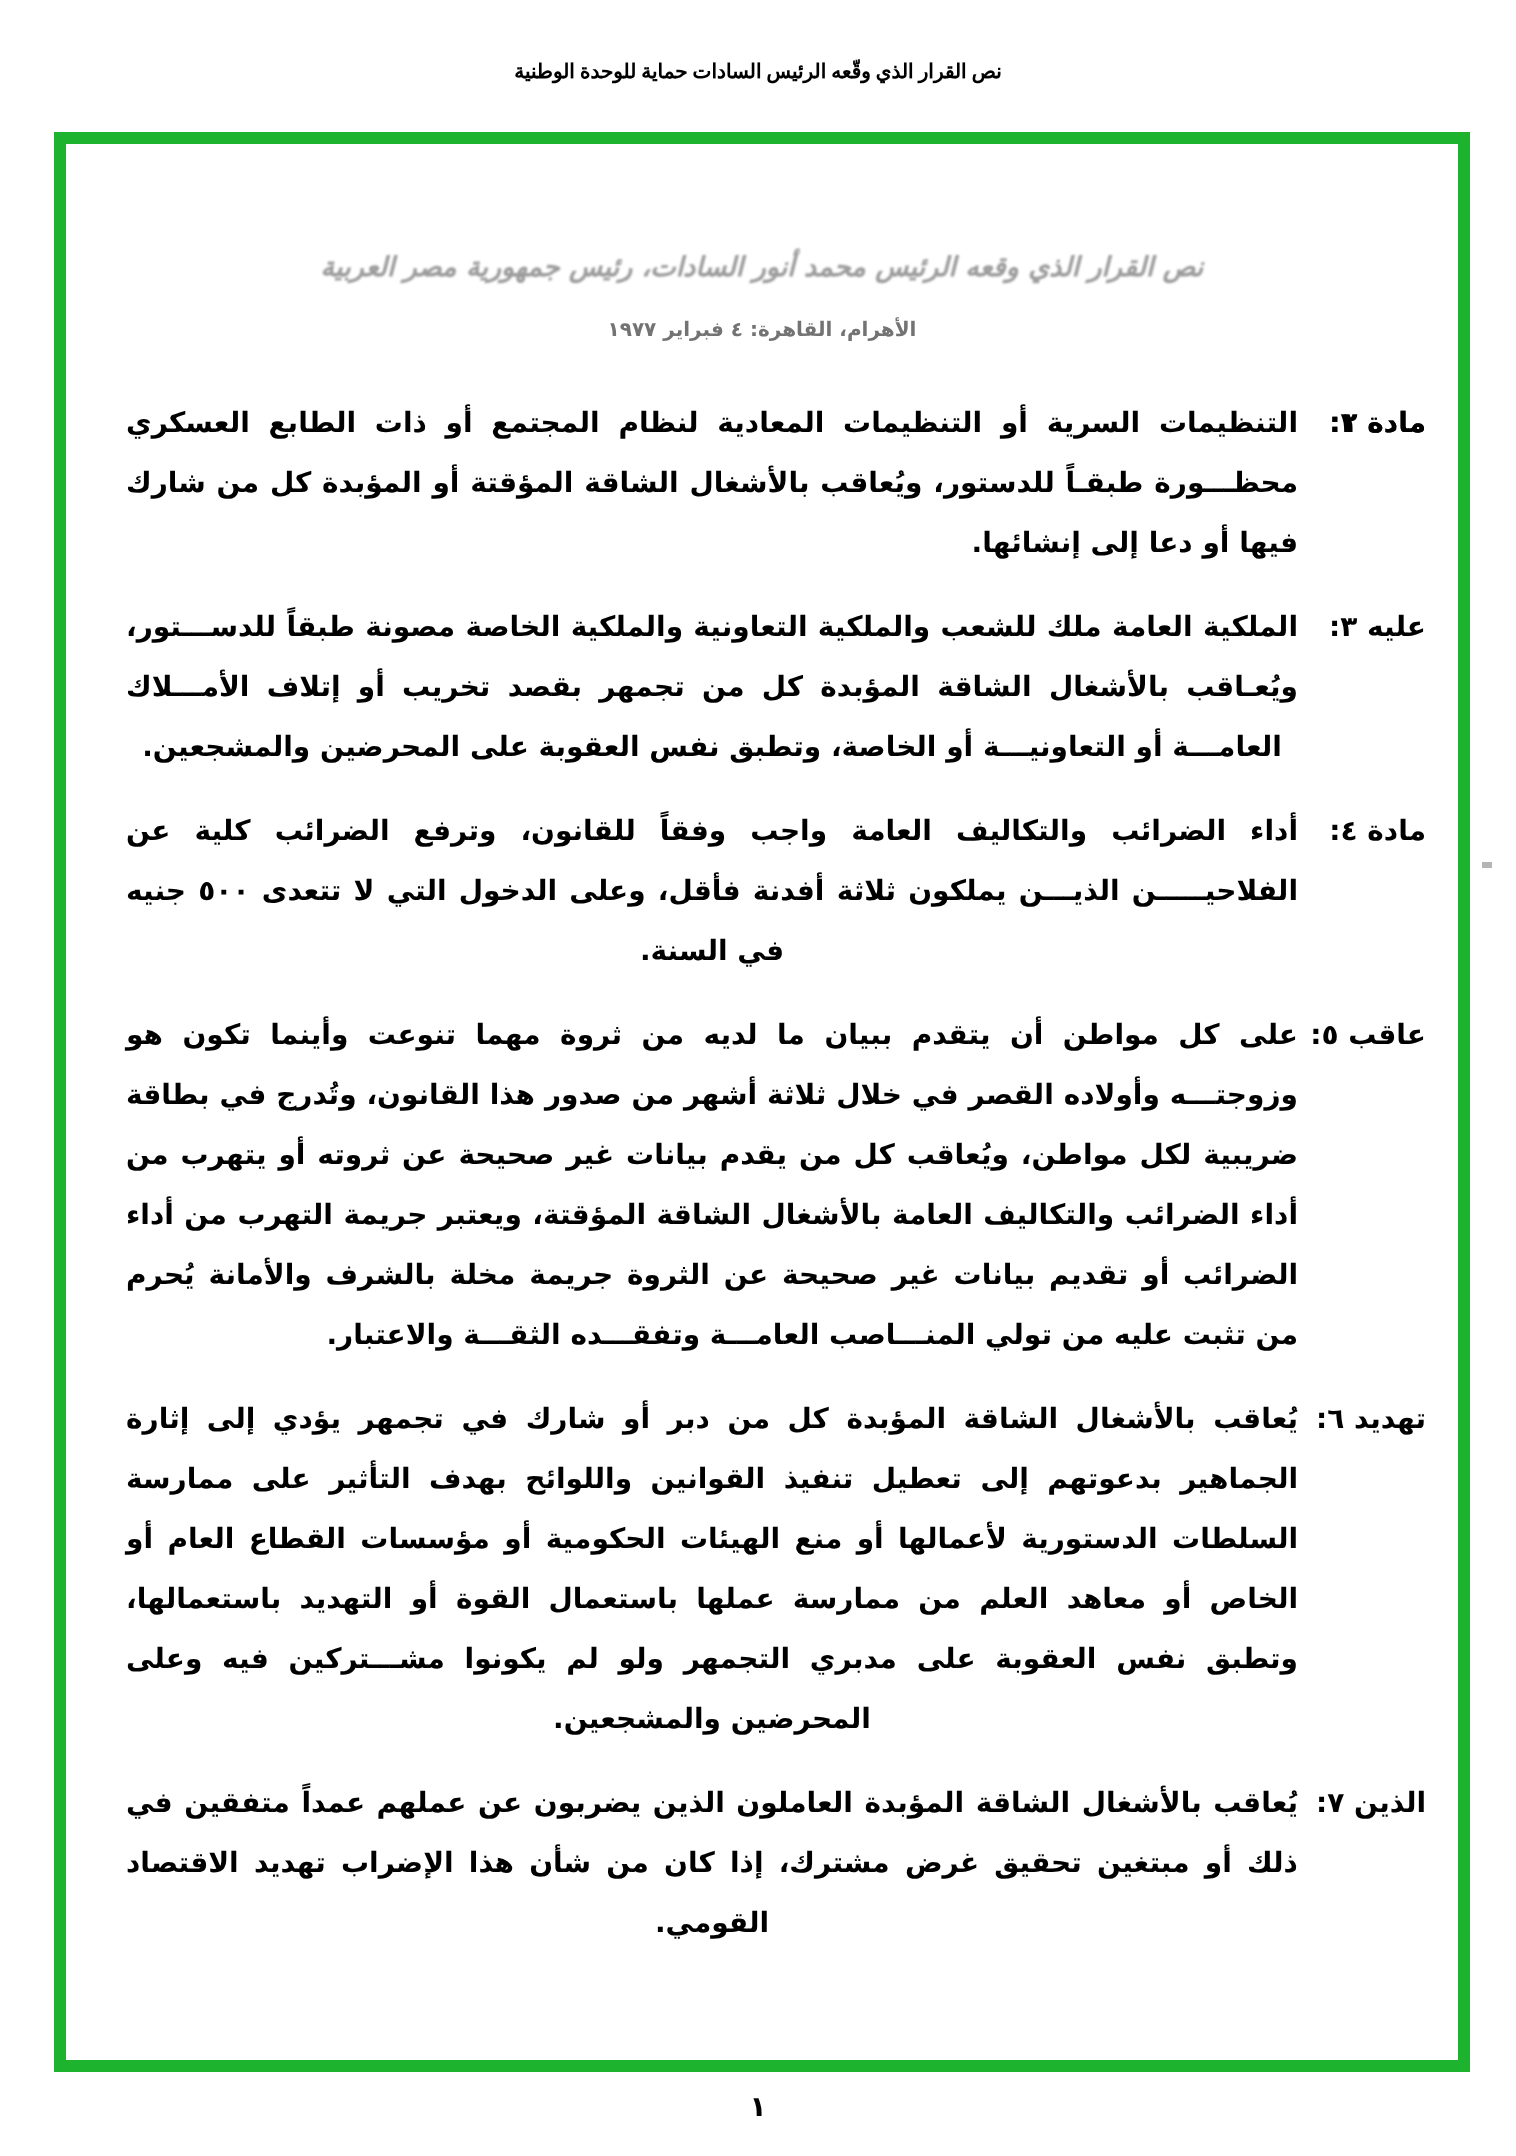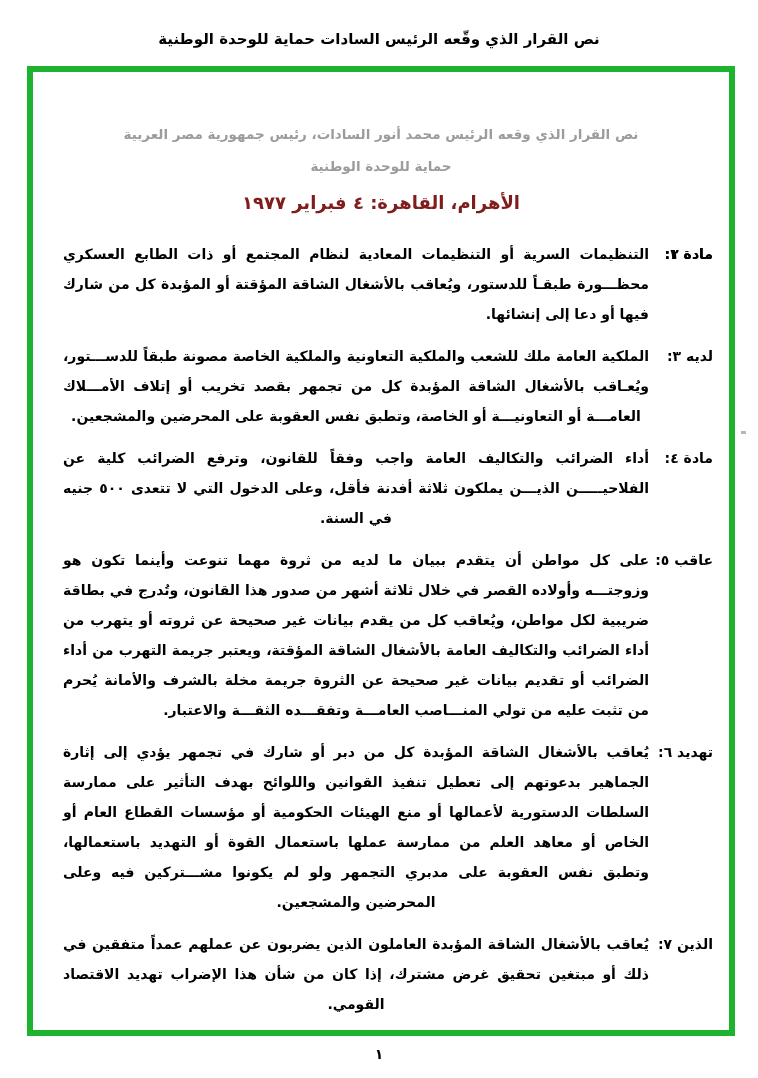--- a/index.html
+++ b/index.html
@@ -8,47 +8,49 @@
     background:#ffffff;
     font-family:"DejaVu Sans",sans-serif;
     position:relative;
     overflow:hidden;
     direction:rtl;
   }
   .doc-title{
     position:absolute;
     top:30px;left:0;width:758px;
     text-align:center;
-    font-size:15px;
+    font-size:10px;
     font-weight:bold;
     color:#000;
+    font-family:Liberation Serif, serif;
   }
   .frame{
     position:absolute;
     left:27px;top:66px;
     width:708px;height:970px;
     box-sizing:border-box;
     border:6px solid #1db32e;
     background:#ffffff;
   }
   .faded-header{
     margin-top:46px;
     text-align:center;
     color:#9c9c9c;
     font-weight:bold;
     font-size:13.5px;
     line-height:32px;
     filter:blur(0.5px);
+    font-style:italic;
   }
   .dateline{
     margin-top:10px;
     text-align:center;
-    font-size:18px;
+    font-size:10px;
     font-weight:bold;
-    color:#7f1d1d;
+    color:#737373;
   }
   .articles{
     margin-top:26px;
     padding:0 16px 0 30px;
   }
   .article{
     position:relative;
     padding-right:64px;
     font-size:14px;
     font-weight:bold;
@@ -79,38 +81,37 @@
 </style>
 </head>
 <body>
 
 <div class="doc-title">نص القرار الذي وقّعه الرئيس السادات حماية للوحدة الوطنية</div>
 
 <div class="frame">
 
   <div class="faded-header">
     <div>نص القرار الذي وقعه الرئيس محمد أنور السادات، رئيس جمهورية مصر العربية</div>
-    <div>حماية للوحدة الوطنية</div>
   </div>
 
   <div class="dateline">الأهرام، القاهرة: ٤ فبراير ١٩٧٧</div>
 
   <div class="articles">
 
     <div class="article last-right">
       <span class="label">مادة ١:</span>
     </div>
 
     <div class="article last-right">
       <span class="label">مادة ٢:</span>
       <span class="body">التنظيمات السرية أو التنظيمات المعادية لنظام المجتمع أو ذات الطابع العسكري محظـــورة طبقـاً للدستور، ويُعاقب بالأشغال الشاقة المؤقتة أو المؤبدة كل من شارك فيها أو دعا إلى إنشائها.</span>
     </div>
 
     <div class="article last-center">
-      <span class="label">لديه ٣:</span>
+      <span class="label">عليه ٣:</span>
       <span class="body">الملكية العامة ملك للشعب والملكية التعاونية والملكية الخاصة مصونة طبقاً للدســـتور، ويُعـاقب بالأشغال الشاقة المؤبدة كل من تجمهر بقصد تخريب أو إتلاف الأمـــلاك العامـــة أو التعاونيـــة أو الخاصة، وتطبق نفس العقوبة على المحرضين والمشجعين.</span>
     </div>
 
     <div class="article last-center">
       <span class="label">مادة ٤:</span>
       <span class="body">أداء الضرائب والتكاليف العامة واجب وفقاً للقانون، وترفع الضرائب كلية عن الفلاحيـــــن الذيـــن يملكون ثلاثة أفدنة فأقل، وعلى الدخول التي لا تتعدى ٥٠٠ جنيه في السنة.</span>
     </div>
 
     <div class="article last-right">
       <span class="label">عاقب ٥:</span>

